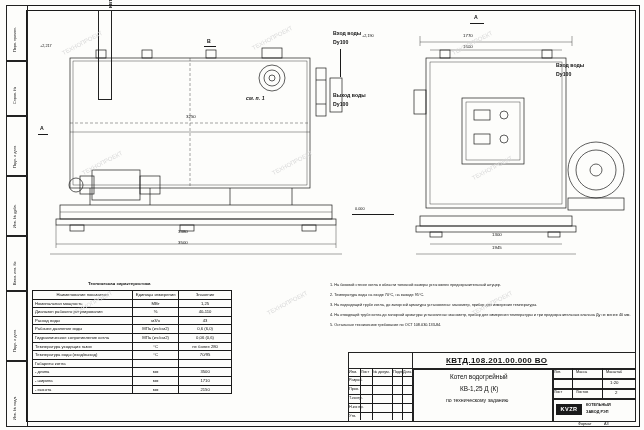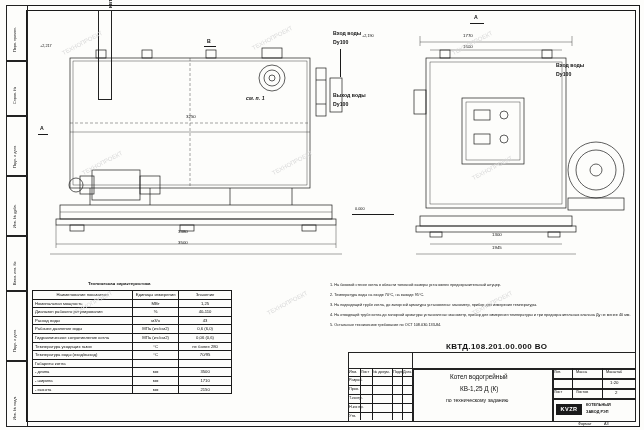--- a/index.html
+++ b/index.html
@@ -250,21 +250,21 @@
           <td class="ctr">мм</td>
           <td class="ctr">2150</td>
         </tr>
   </tbody>
     </table>
 
   <div>
     <div class="thin" style="left:348px;top:352px;width:286px;height:68px;border-width:1px;"></div>
 
     <div class="thin" style="left:412px;top:352px;width:222px;height:16px;"></div>
-    <div class="txt lg bold" style="left:446px;top:342px;letter-spacing:0.4px;">КВТД.108.201.00.000 ВО</div>
+    <div class="txt lg bold" style="left:446px;top:356px;letter-spacing:0.4px;text-decoration:underline;">КВТД.108.201.00.000 ВО</div>
 
     <div class="thin" style="left:348px;top:368px;width:64px;height:52px;"></div>
     <div class="vline" style="left:360px;top:368px;width:0.6px;height:52px;background:#1a1a1a;"></div>
     <div class="vline" style="left:372px;top:368px;width:0.6px;height:52px;background:#1a1a1a;"></div>
     <div class="vline" style="left:392px;top:368px;width:0.6px;height:52px;background:#1a1a1a;"></div>
     <div class="vline" style="left:402px;top:368px;width:0.6px;height:52px;background:#1a1a1a;"></div>
     <div class="hline" style="left:348px;top:376px;width:64px;height:0.6px;background:#1a1a1a;"></div>
     <div class="hline" style="left:348px;top:385px;width:64px;height:0.6px;background:#1a1a1a;"></div>
     <div class="hline" style="left:348px;top:394px;width:64px;height:0.6px;background:#1a1a1a;"></div>
     <div class="hline" style="left:348px;top:403px;width:64px;height:0.6px;background:#1a1a1a;"></div>

